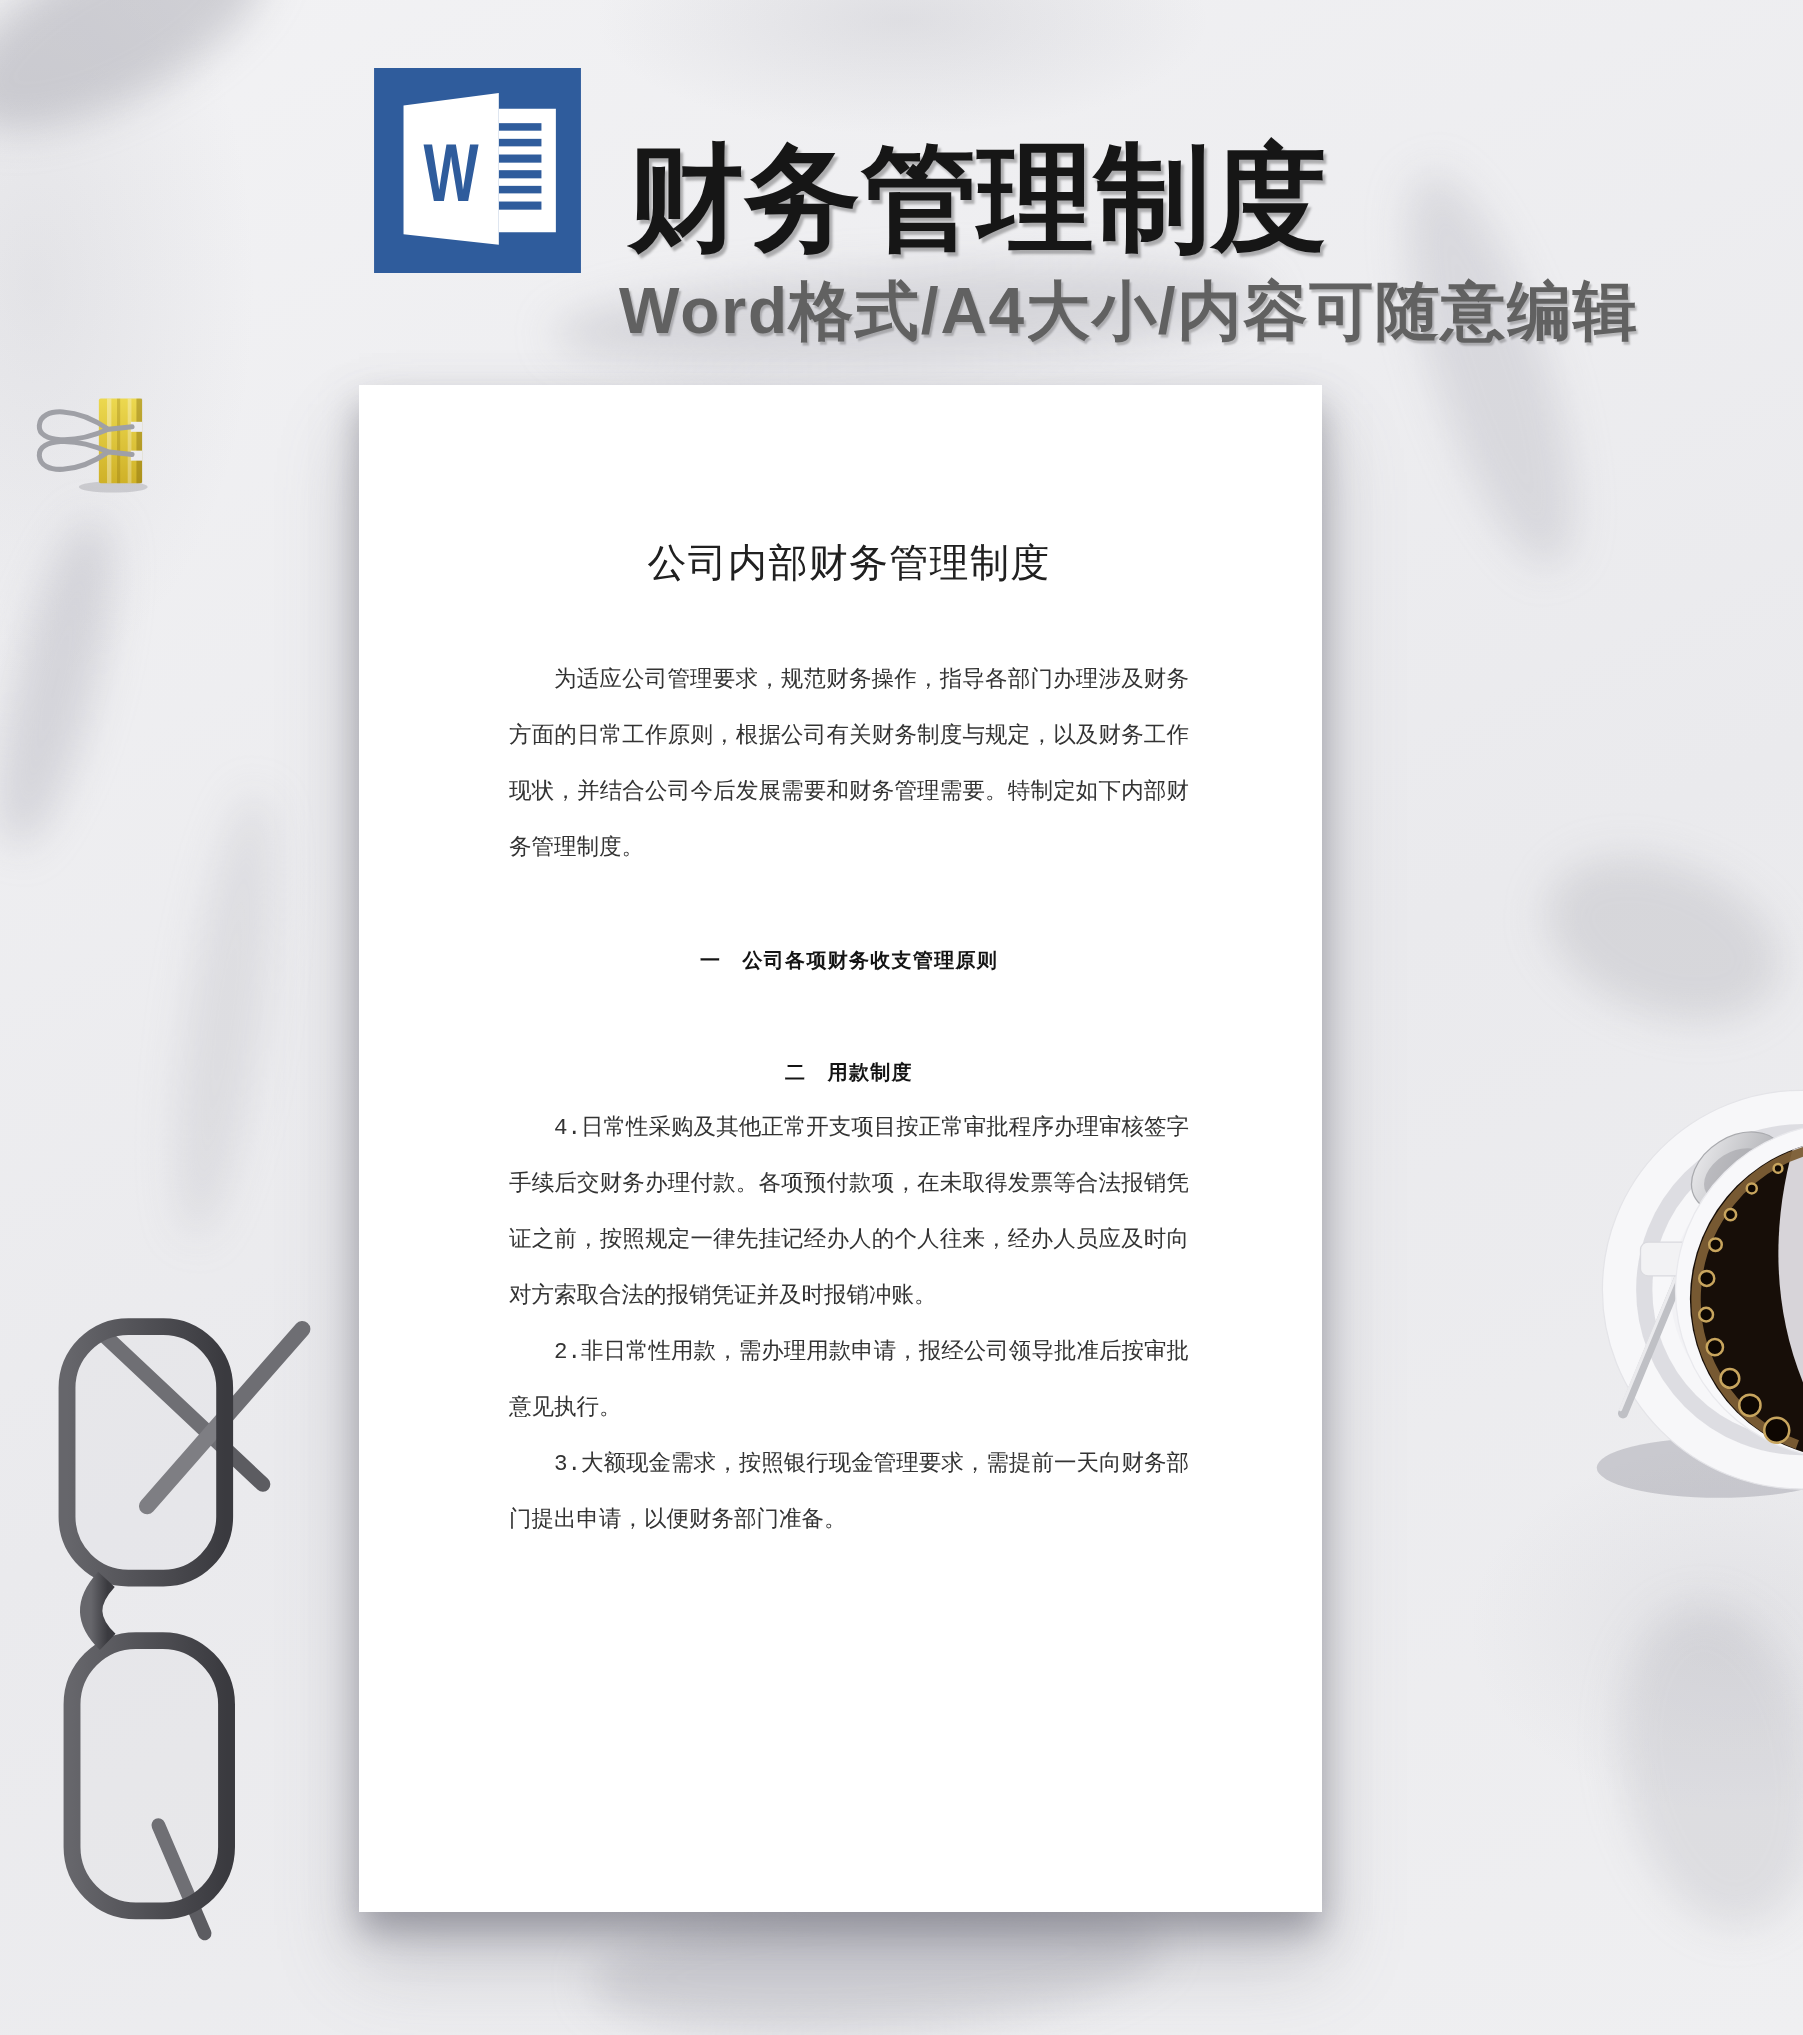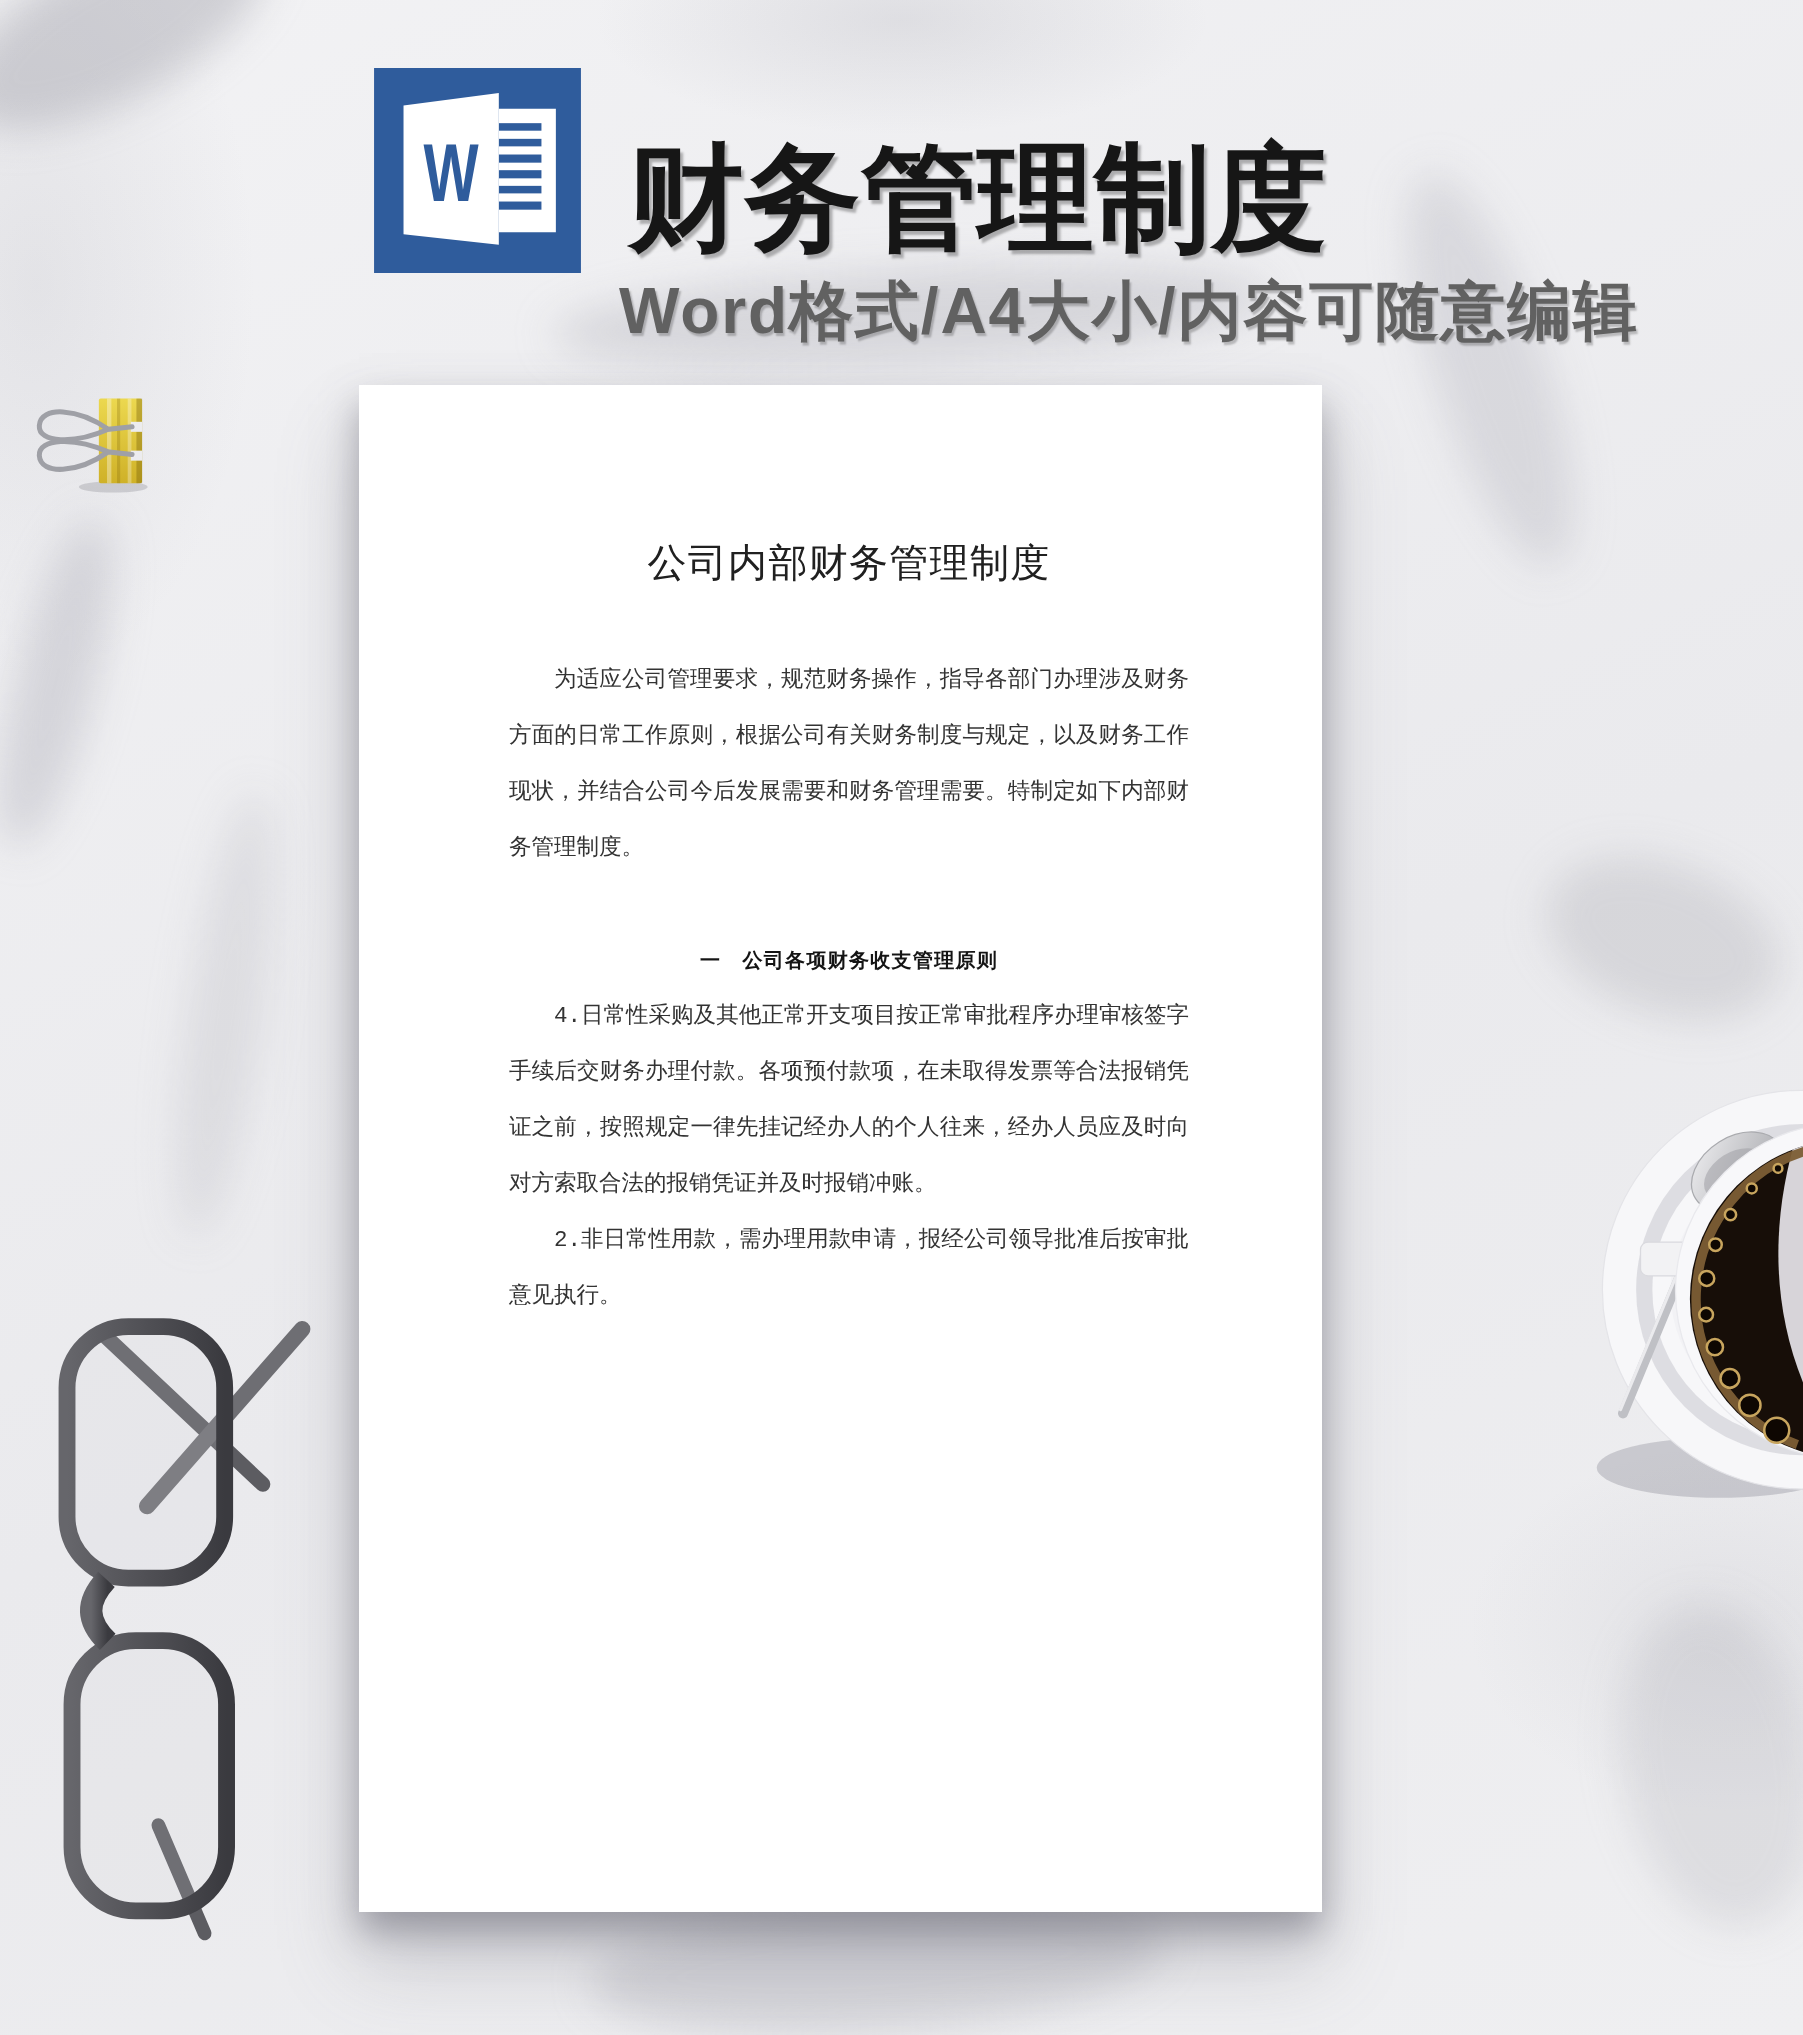--- a/index.html
+++ b/index.html
@@ -113,22 +113,24 @@
     <path d="M190,92 L152,96 C104,62 44,58 42,90 C40,118 98,120 152,96" fill="none" stroke="#9fa0a6" stroke-width="8" stroke-linecap="round"></path>
     <path d="M190,136 L152,132 C104,166 44,170 42,138 C40,110 98,108 152,132" fill="none" stroke="#9fa0a6" stroke-width="8" stroke-linecap="round"></path>
   </svg>
 
   <section class="paper">
     <h2 class="doc-title">公司内部财务管理制度</h2>
     <p class="para">为适应公司管理要求，规范财务操作，指导各部门办理涉及财务方面的日常工作原则，根据公司有关财务制度与规定，以及财务工作现状，并结合公司今后发展需要和财务管理需要。特制定如下内部财务管理制度。</p>
 
     <h3 class="sec-h">一　公司各项财务收支管理原则</h3>
 
+    <h3 class="sec-h">二　用款制度</h3>
     <p class="para">4.日常性采购及其他正常开支项目按正常审批程序办理审核签字手续后交财务办理付款。各项预付款项，在未取得发票等合法报销凭证之前，按照规定一律先挂记经办人的个人往来，经办人员应及时向对方索取合法的报销凭证并及时报销冲账。</p>
     <p class="para">2.非日常性用款，需办理用款申请，报经公司领导批准后按审批意见执行。</p>
+    <p class="para">3.大额现金需求，按照银行现金管理要求，需提前一天向财务部门提出申请，以便财务部门准备。</p>
   </section>
 
   <svg class="eyeglasses" viewBox="0 0 430 1050">
     <defs>
       <linearGradient id="gGrad" x1="0" y1="0" x2="1" y2="0">
         <stop offset="0" stop-color="#66666b"></stop>
           <stop offset="1" stop-color="#3a3a3f"></stop>
       </linearGradient>
     </defs>
     <path d="M95,65 L345,300" stroke="#5c5c61" stroke-width="24" stroke-linecap="round" fill="none"></path>

